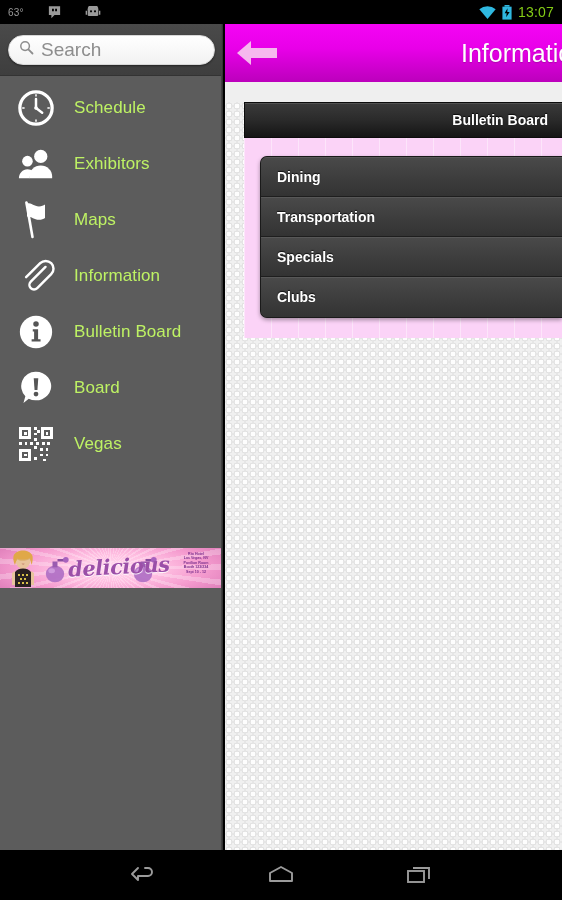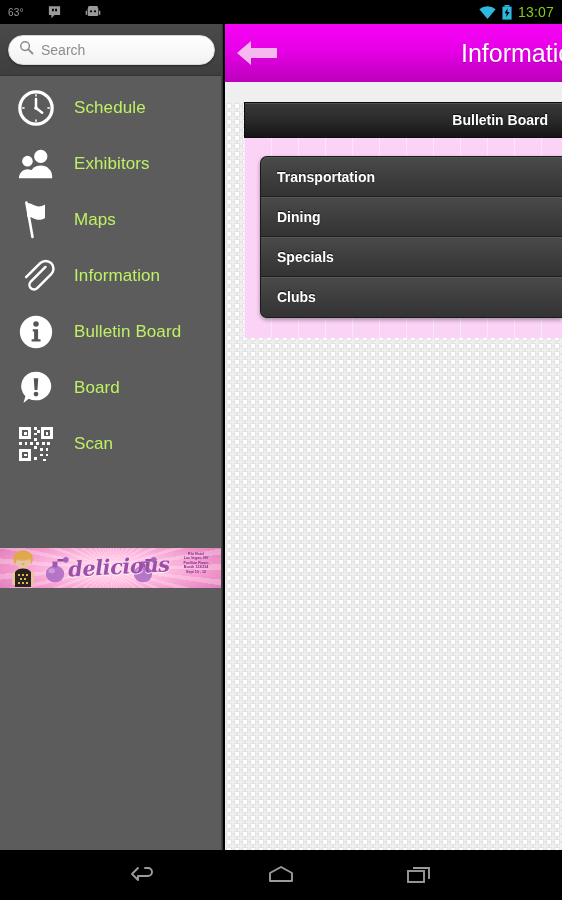--- a/index.html
+++ b/index.html
@@ -91,21 +91,21 @@
     background: linear-gradient(to bottom, #ffffff, #f2f2f2);
     border: 1px solid #d8d8d8;
     box-shadow: 0 1px 2px rgba(0,0,0,.45);
     display: flex;
     align-items: center;
     padding: 0 10px;
     box-sizing: border-box;
   }
   .search-placeholder {
     color: #8d8d8d;
-    font-size: 14px;
+    font-size: 19px;
     margin-left: 7px;
   }
   .menu-list { padding-top: 4px; }
   .menu-item {
     height: 56px;
     display: flex;
     align-items: center;
     padding-left: 14px;
     box-sizing: border-box;
     cursor: pointer;
@@ -455,21 +455,21 @@
               <rect x="18" y="22" width="3" height="3"></rect>
               <rect x="24" y="24" width="3" height="3"></rect>
               <rect x="30" y="24" width="3" height="3"></rect>
               <rect x="24" y="30" width="3" height="3"></rect>
               <rect x="30" y="30" width="3" height="3"></rect>
               <rect x="18" y="34" width="3" height="3"></rect>
               <rect x="27" y="36" width="3" height="2"></rect>
             </g>
           </svg>
         </span>
-        <span class="menu-label">Scan</span>
+        <span class="menu-label">Vegas</span>
       </div>
 
 
     </div>
 
     <div class="banner-ad">
       <div class="banner-bg"></div>
       <div class="banner-rays"></div>
 
       <svg class="banner-model" viewBox="0 0 34 37">
@@ -524,24 +524,24 @@
 
     <div class="page-body">
 
       <div class="section-header">
         <span class="section-header-text">Bulletin Board</span>
       </div>
 
       <div class="pink-panel">
         <div class="item-list">
           <div class="list-item">
-            <span class="list-item-label">Transportation</span>
+            <span class="list-item-label">Dining</span>
           </div>
           <div class="list-item">
-            <span class="list-item-label">Dining</span>
+            <span class="list-item-label">Transportation</span>
           </div>
           <div class="list-item">
             <span class="list-item-label">Specials</span>
           </div>
           <div class="list-item">
             <span class="list-item-label">Clubs</span>
           </div>
         </div>
       </div>
 

